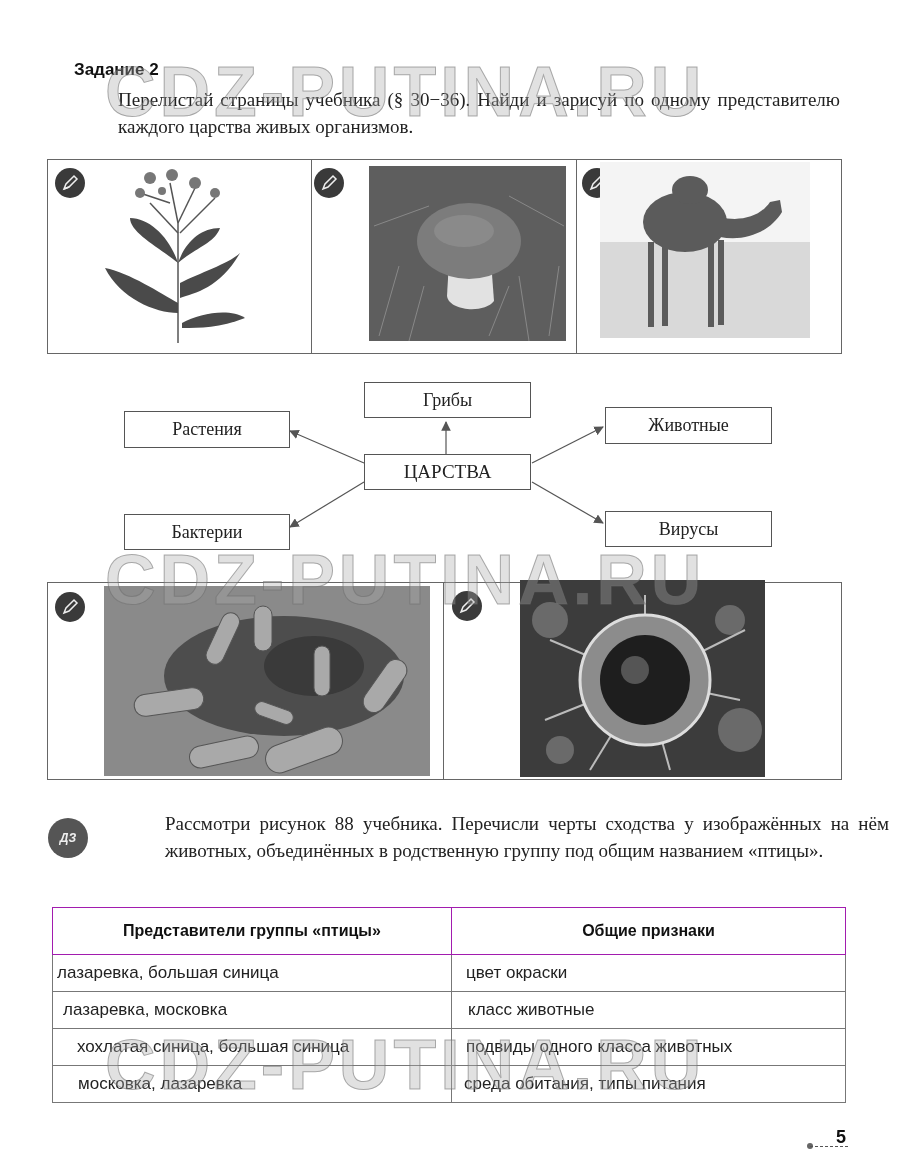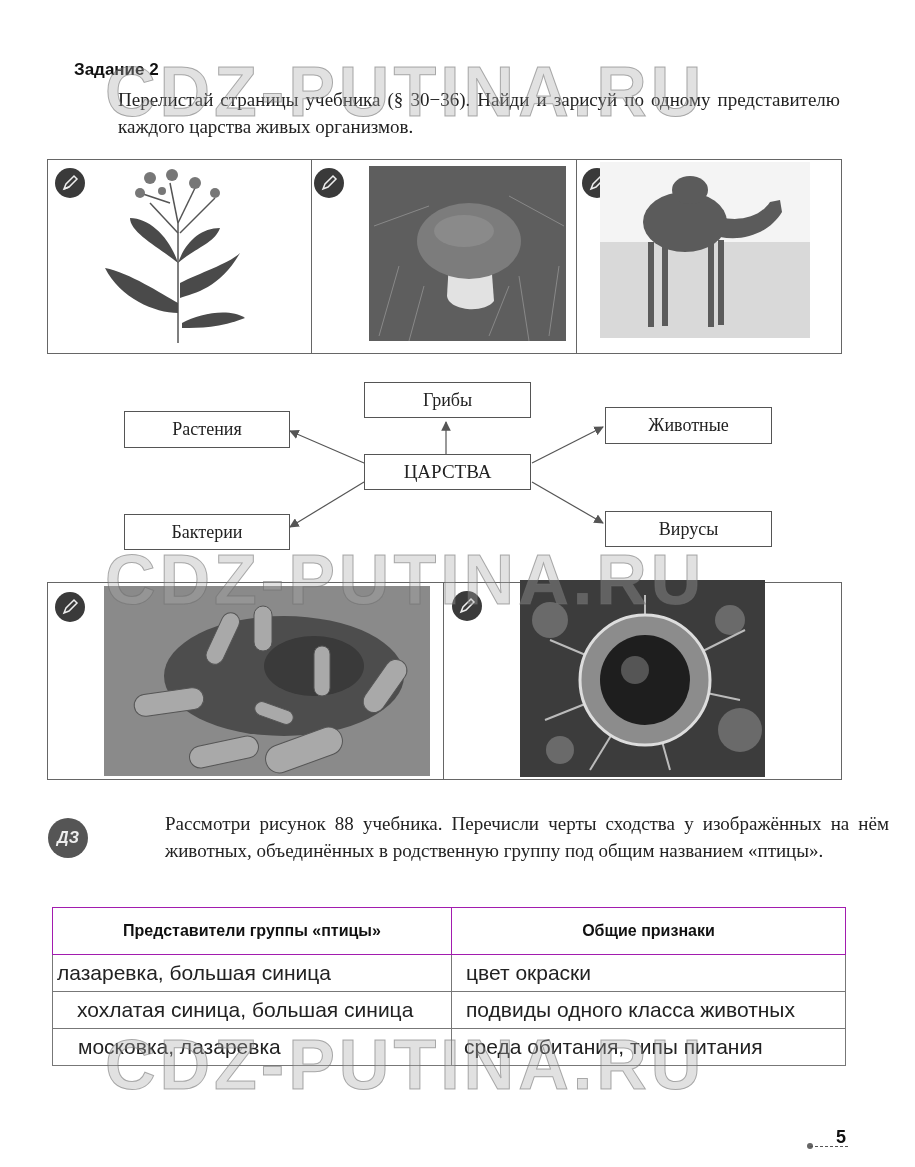--- a/index.html
+++ b/index.html
@@ -5,25 +5,25 @@
   html,body{margin:0;padding:0;background:#fff;}
   body{width:915px;height:1167px;position:relative;overflow:hidden;font-family:"Liberation Serif",serif;color:#222;}
   .abs{position:absolute;}
   .task-title{left:74px;top:60px;font-family:"Liberation Sans",sans-serif;font-weight:bold;font-size:17px;color:#111;}
   .task-text{left:118px;top:86px;width:722px;font-size:19px;line-height:27px;text-align:justify;color:#222;}
   .frame{border:1px solid #666;background:#fff;}
   .pen{width:30px;height:30px;border-radius:50%;background:#3a3a3a;display:flex;align-items:center;justify-content:center;}
   .pen svg{width:20px;height:20px;}
   .photo{overflow:hidden;}
   .box{border:1px solid #555;background:#fff;display:flex;align-items:center;justify-content:center;font-size:18px;color:#222;}
-  .dz{left:48px;top:818px;width:40px;height:40px;border-radius:50%;background:#555;color:#eee;font-family:"Liberation Sans",sans-serif;font-weight:bold;font-style:italic;font-size:16px;display:flex;align-items:center;justify-content:center;}
+  .dz{left:48px;top:818px;width:40px;height:40px;border-radius:50%;background:#555;color:#eee;font-family:"Liberation Sans",sans-serif;font-weight:bold;font-style:italic;font-size:12px;display:flex;align-items:center;justify-content:center;}
   .dz-text{left:121px;top:810px;width:724px;font-size:19px;line-height:27px;text-align:justify;margin-left:44px;}
   table.answers{position:absolute;left:52px;top:907px;width:794px;border-collapse:collapse;font-family:"Liberation Sans",sans-serif;}
   table.answers th{font-size:16px;font-weight:bold;height:44px;border:1px solid #a21caf;color:#111;}
-  table.answers td{font-size:21px;height:36px;border:1px solid #777;padding:0 8px;color:#222;vertical-align:middle;}
+  table.answers td{font-size:17px;height:36px;border:1px solid #777;padding:0 8px;color:#222;vertical-align:middle;}
   .watermark{font-family:"Liberation Sans",sans-serif;font-weight:bold;font-size:70px;color:rgba(170,170,170,0.35);letter-spacing:4px;-webkit-text-stroke:1px rgba(110,110,110,0.55);pointer-events:none;white-space:nowrap;}
   .page-num{left:836px;top:1127px;font-family:"Liberation Sans",sans-serif;font-weight:bold;font-size:18px;color:#111;}
   .page-line{left:810px;top:1146px;width:38px;border-top:1px dashed #555;}
   .page-dot{left:807px;top:1143px;width:6px;height:6px;border-radius:50%;background:#666;}
 </style>
 </head>
 <body>
 
 <div class="abs task-title">Задание 2</div>
 <div class="abs task-text">Перелистай страницы учебника (§ 30−36). Найди и зарисуй по одному представителю каждого царства живых организмов.</div>
@@ -195,20 +195,24 @@
       <th style="width:396px;">Представители группы «птицы»</th>
       <th>Общие признаки</th>
     </tr>
   </thead>
   <tbody>
     <tr>
       <td style="padding-left:4px;">лазаревка, большая синица</td>
       <td style="padding-left:14px;">цвет окраски</td>
     </tr>
     <tr>
+      <td style="padding-left:10px;">лазаревка, московка</td>
+      <td style="padding-left:16px;">класс животные</td>
+    </tr>
+    <tr>
       <td style="padding-left:24px;">хохлатая синица, большая синица</td>
       <td style="padding-left:14px;">подвиды одного класса животных</td>
     </tr>
     <tr>
       <td style="padding-left:25px;">московка, лазаревка</td>
       <td style="padding-left:12px;">среда обитания, типы питания</td>
     </tr>
   </tbody>
 </table>
 

